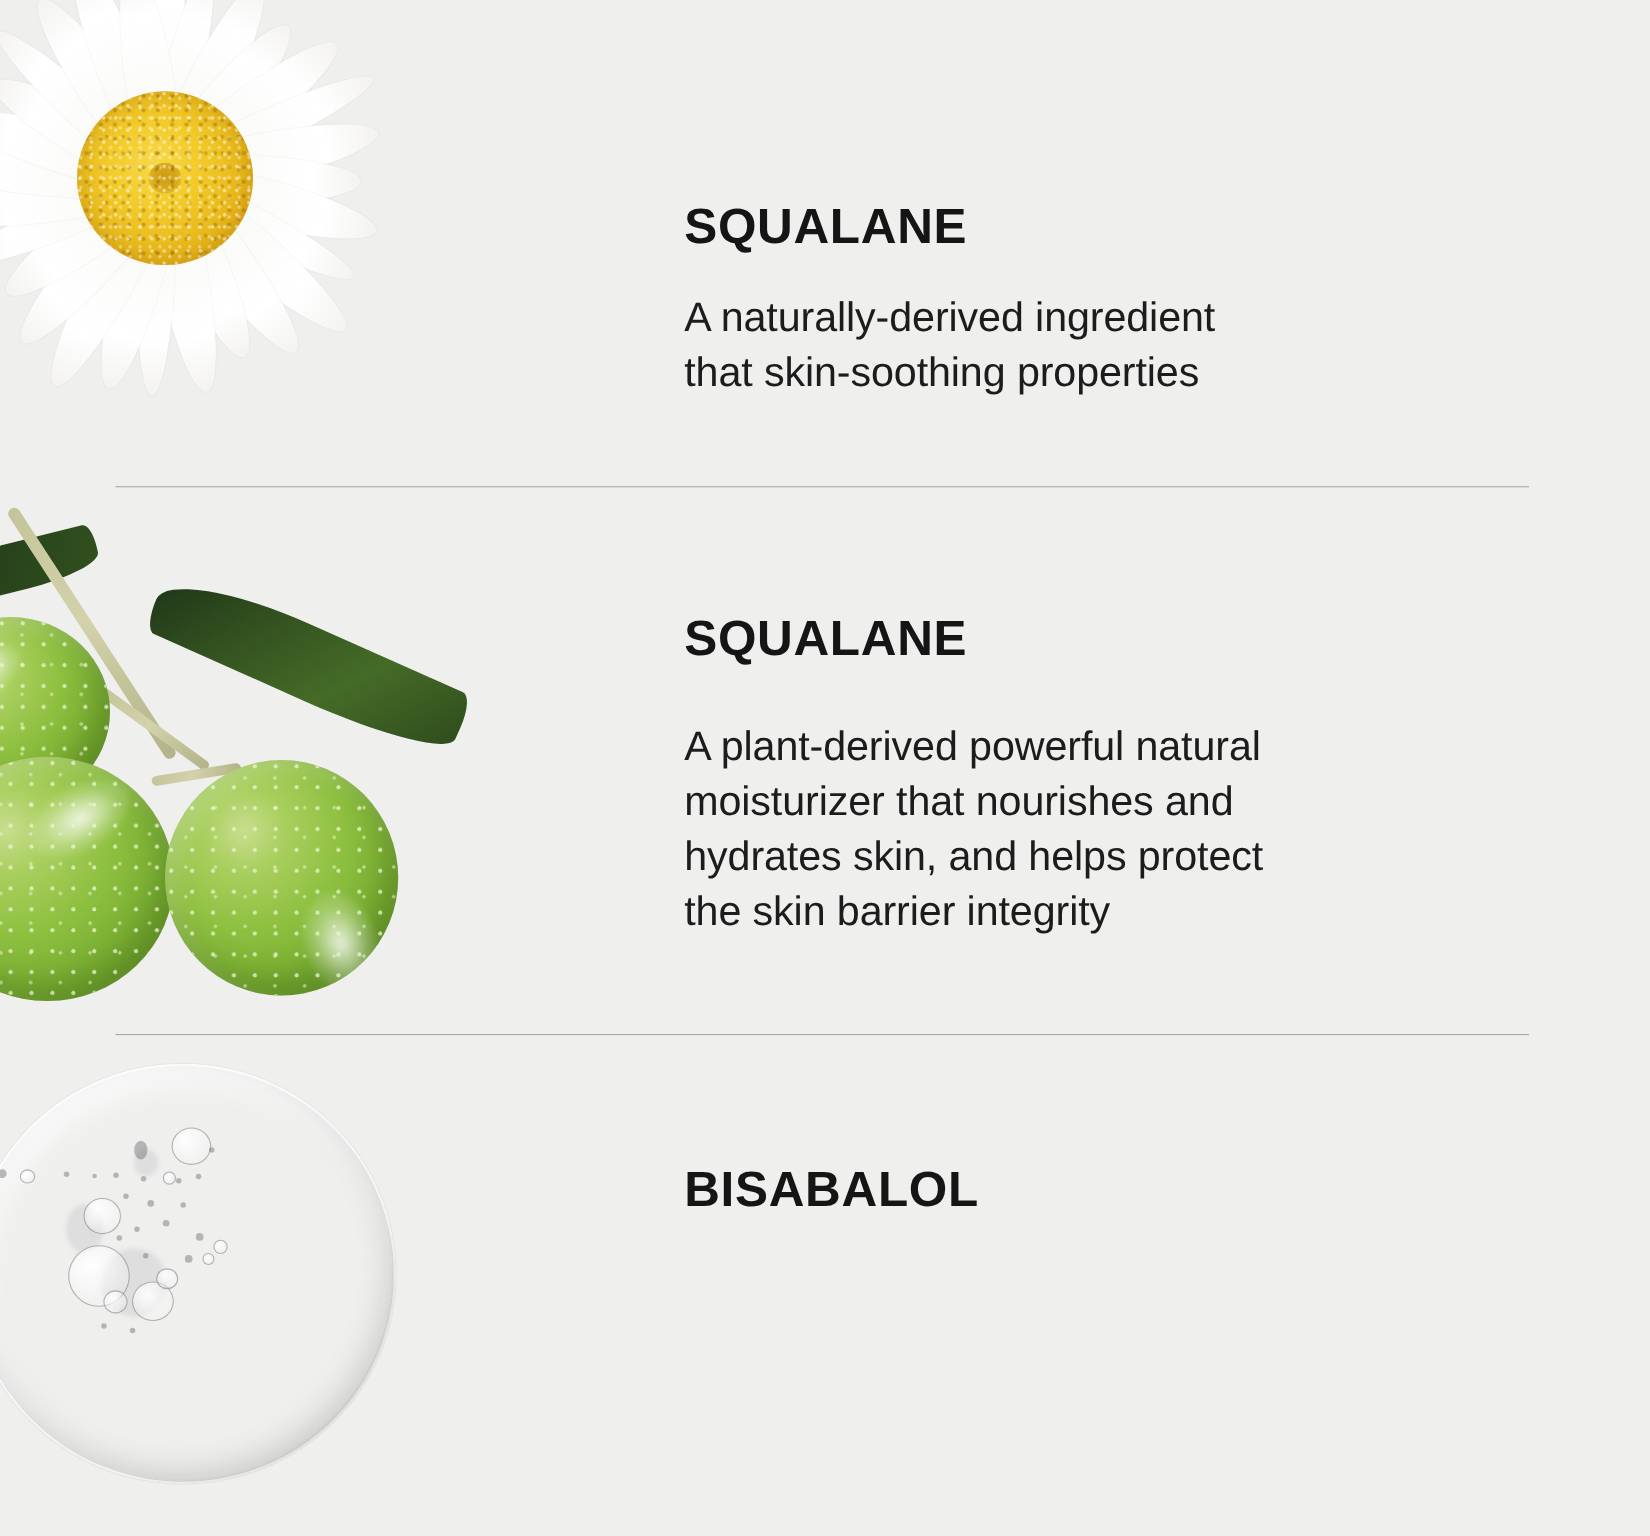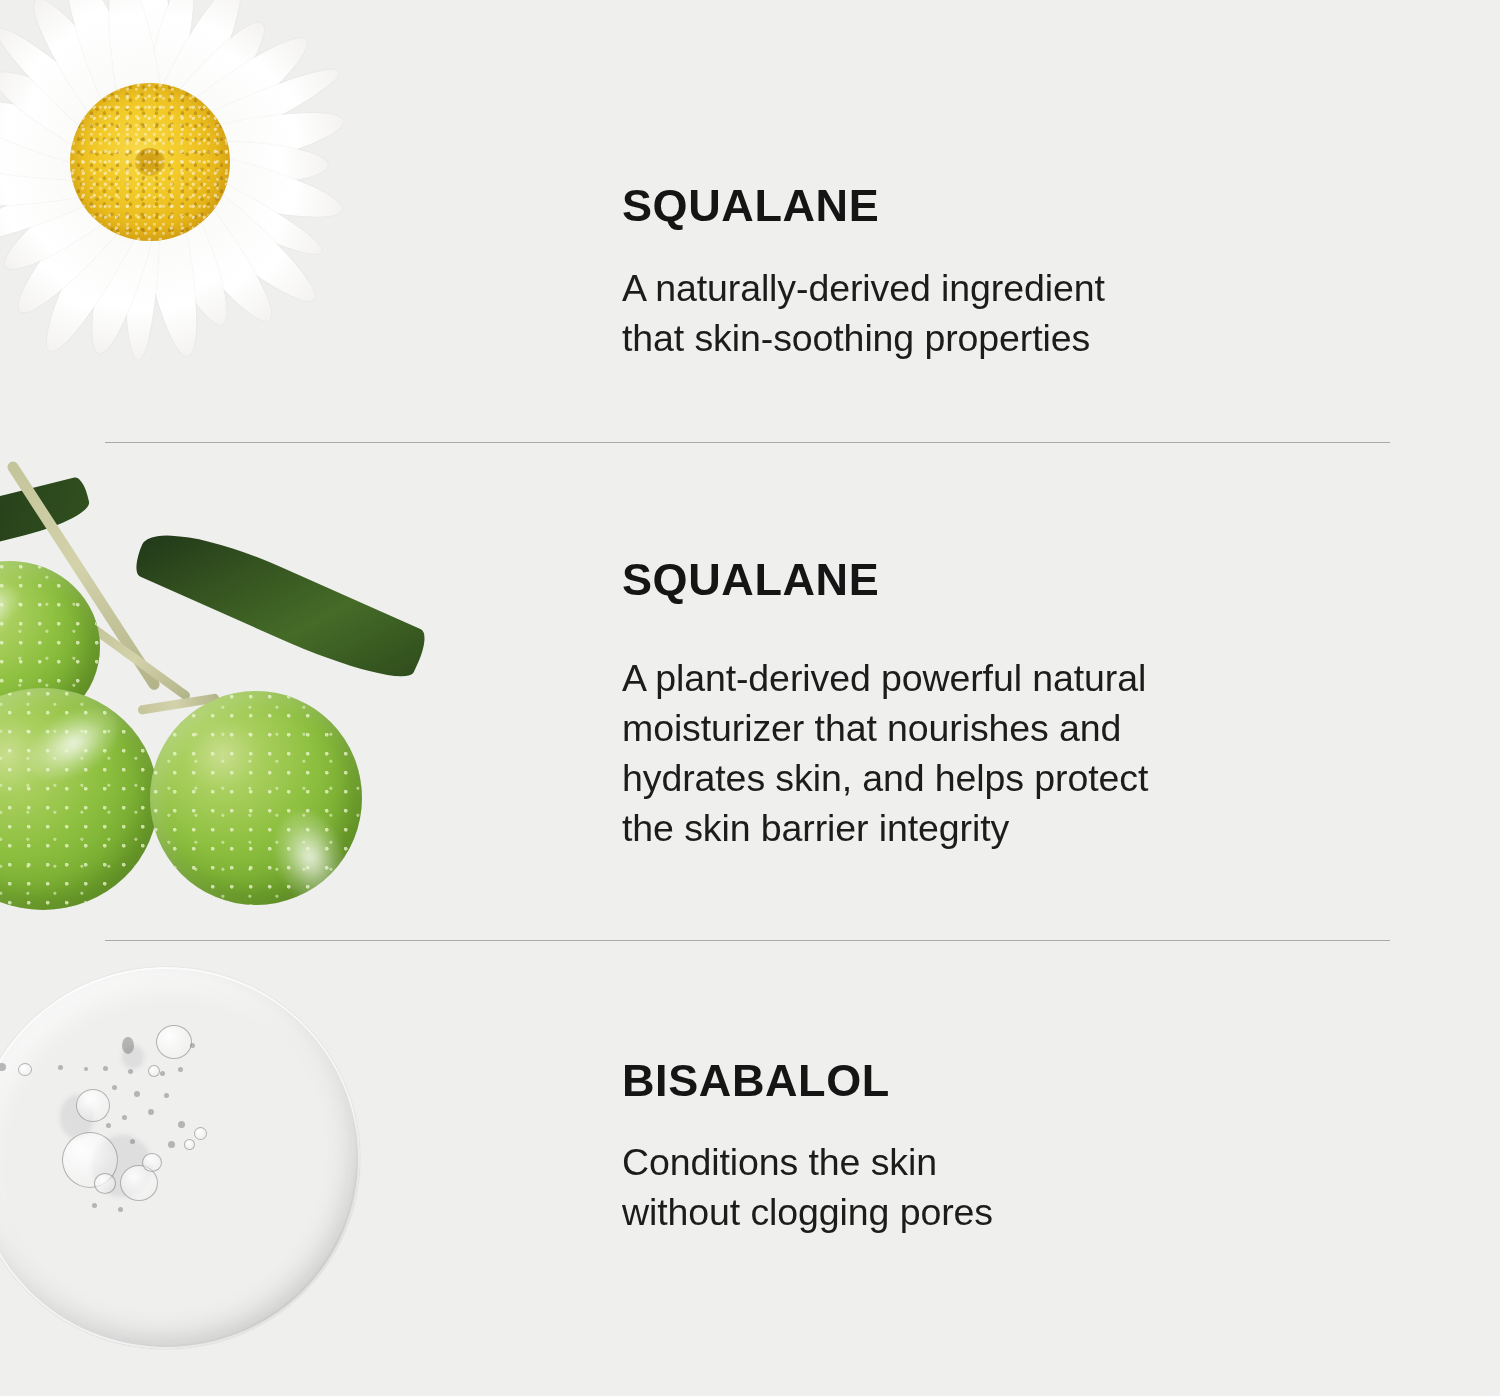--- a/index.html
+++ b/index.html
@@ -418,18 +418,16 @@
         <span class="dot" style="left:158px; top:172px; width:5px;  height:5px;"></span>
         <span class="dot" style="left:134px; top:156px; width:5px;  height:5px;"></span>
         <span class="dot" style="left:120px; top:236px; width:5px;  height:5px;"></span>
         <span class="dot" style="left:146px; top:240px; width:5px;  height:5px;"></span>
 
       </div>
     </div>
 
     <div class="copy" id="glycerin-copy">
       <h2 class="heading">BISABALOL</h2>
-      <p class="body-copy">Conditions the skin
-without clogging pores</p>
     </div>
   </div>
 
 </div>
 
 </body></html>

